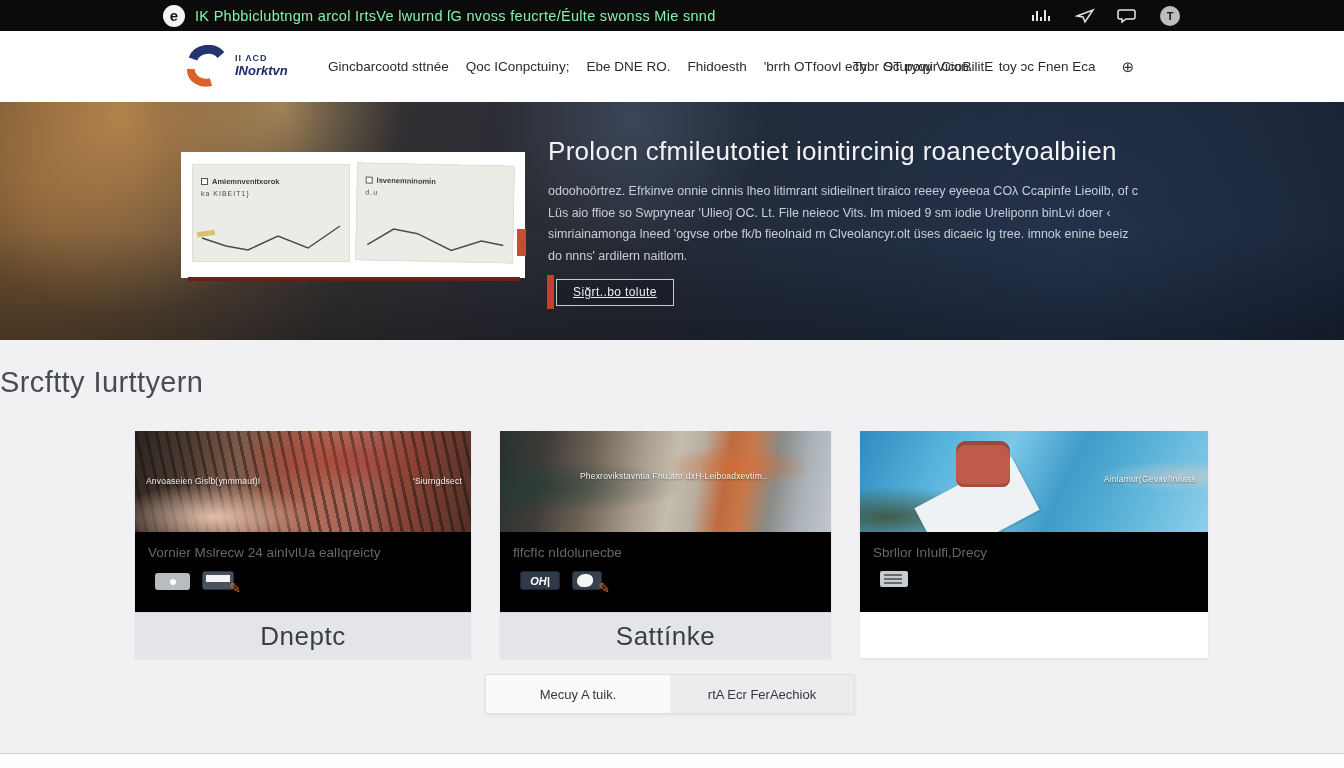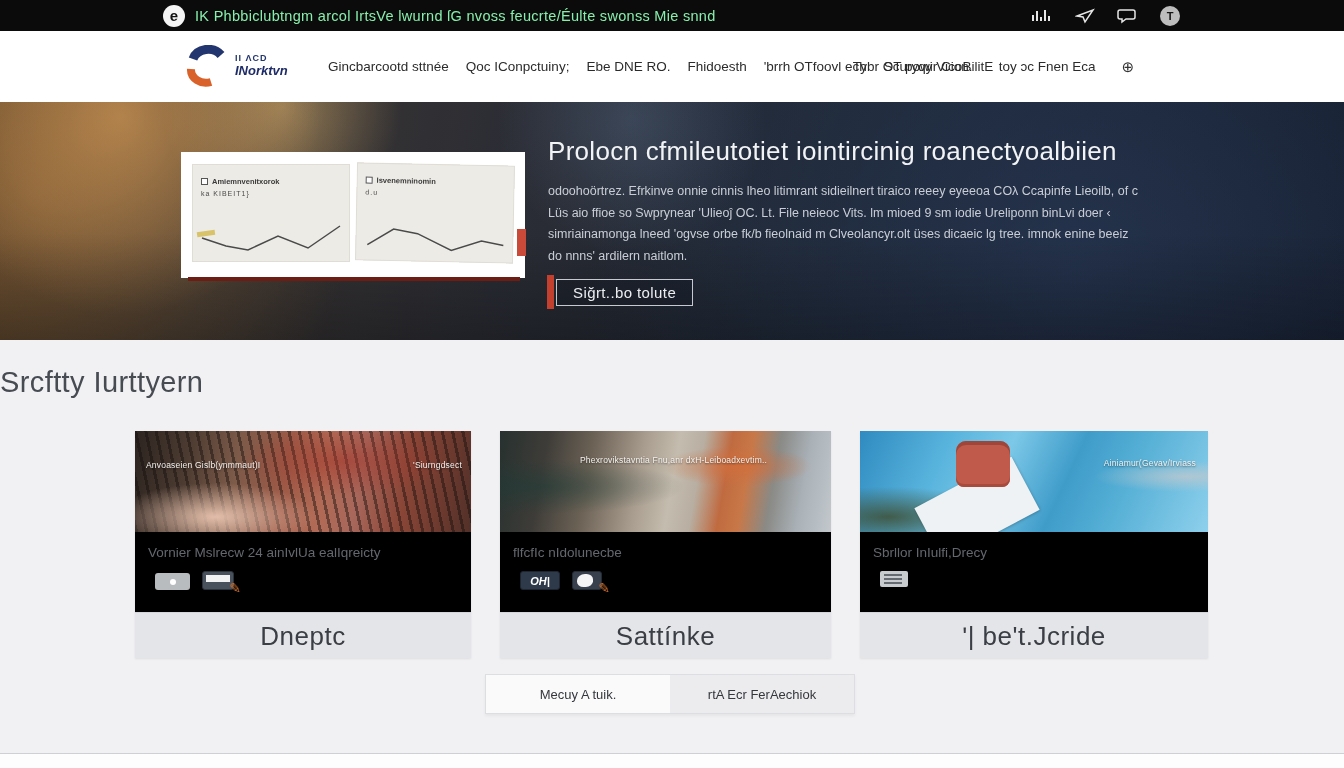--- a/index.html
+++ b/index.html
@@ -86,22 +86,23 @@
   .hero-title {
     position:absolute; left:548px; top:34px; color:#f2f3f5; font-size:26px; font-weight:400;
     letter-spacing:0.3px; white-space:nowrap; z-index:2;
   }
   .hero-text { position:absolute; left:548px; top:79px; z-index:2; }
   .hero-line { font-size:12.5px; color:#c9ced6; line-height:21.5px; white-space:nowrap; }
   .hero-btn-row { position:absolute; left:547px; top:173px; display:flex; align-items:center; z-index:2; }
   .red-bar { width:7px; height:34px; background:#c3402f; margin-right:2px; }
   .hero-btn {
     height:27px; padding:0 16px; background:rgba(18,24,34,0.38); border:1px solid #c6c9cf;
-    color:#eceef1; font-size:15px; letter-spacing:0.4px; cursor:pointer;
+    color:#eceef1; font-size:12px; letter-spacing:0.4px; cursor:pointer;
     font-family:"Liberation Sans", sans-serif;
+    text-decoration:underline;
   }
 
   
   .main { position:absolute; top:340px; left:0; width:1344px; height:413px; background:#f1f1f3; }
   .section-title {
     position:absolute; top:26px; left:0; width:100%; 
     font-size:29px; font-weight:400; color:#474c53; letter-spacing:0.4px;
   }
   .cards { position:absolute; top:91px; left:135px; display:flex; gap:29px; }
   .card { background:#ffffff; box-shadow:0 1px 2px rgba(0,0,0,0.08); cursor:pointer; }
@@ -129,21 +130,21 @@
   .img3 .cyl {
     position:absolute; left:96px; top:10px; width:54px; height:46px; background:#c05a4a;
     border-radius:10px 10px 8px 8px; box-shadow:0 -3px 0 #a84a3c inset, 0 4px 0 #9e463a inset;
   }
   .img3 .paper {
     position:absolute; left:62px; top:48px; width:110px; height:60px; background:#eef2f4;
     transform:rotate(-28deg); box-shadow:0 1px 3px rgba(0,0,0,0.25);
   }
   .ov {
     position:absolute; color:#f4f2ef; font-size:8.5px; letter-spacing:0.2px;
-    text-shadow:0 1px 2px rgba(0,0,0,0.5); white-space:nowrap; z-index:3;
+    text-shadow:0 1px 2px rgba(0,0,0,0.5); white-space:nowrap; z-index:3;margin-top:16px;
   }
   .ov-l { left:11px; top:29px; } .ov-r { right:9px; top:29px; }
   .ov-c { left:16px; right:0; top:24px; text-align:center; }
   .ov-r3 { right:12px; top:27px; }
   .card-body { height:80px; background:#000000; padding:13px 13px 0 13px; position:relative; }
   .card-title { font-size:13.5px; color:#64686e; white-space:nowrap; overflow:hidden; }
   .card-icons { display:flex; align-items:flex-end; gap:12px; margin-top:11px; margin-left:7px; }
   .card-footer {
     height:46px; background:#e3e5e8; border-top:1px solid #d4d6da; text-align:center;
     font-size:26px; font-weight:300; color:#3b3e44; line-height:46px; letter-spacing:0.5px;
@@ -310,21 +311,20 @@
         <span class="paper"></span>
         <span class="cyl"></span>
         <span class="ov ov-r3">Ainiamur(Gevav/Irviass</span>
       </div>
       <div class="card-body">
         <div class="card-title">Sbrllor InIulfi,Drecy</div>
         <div class="card-icons">
           <span class="icon-print"></span>
         </div>
       </div>
-      <div class="card-footer">ʹ| be't.Jcride</div>
     </article>
   </div>
 
   <div class="tabs">
     <div class="tab tab-active">Mecuy A tuik.</div>
     <div class="tab tab-plain">rtA Ecr FerAechiok</div>
   </div>
 </main>
 
 <footer class="bottombar"></footer>

